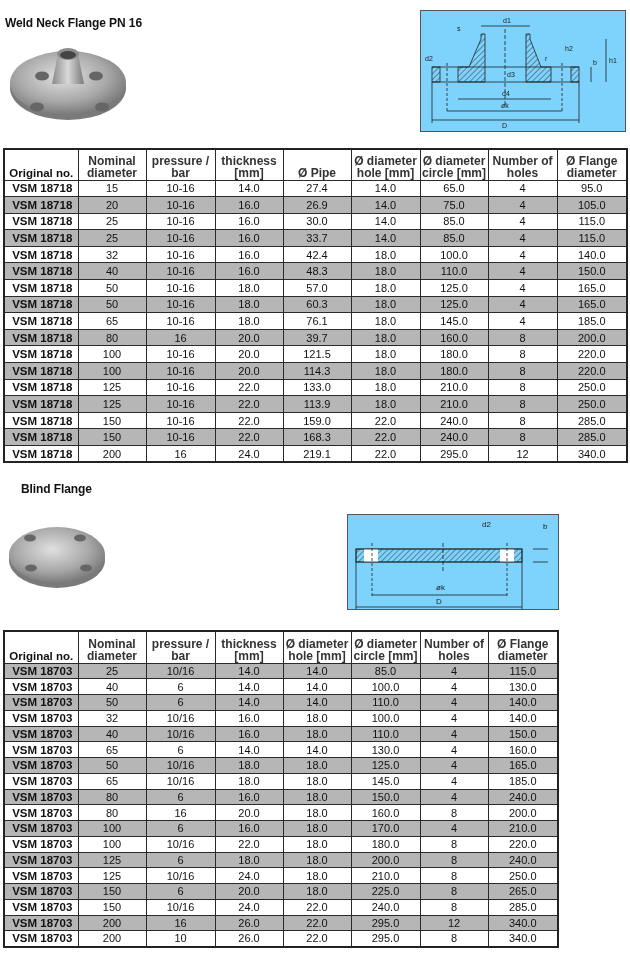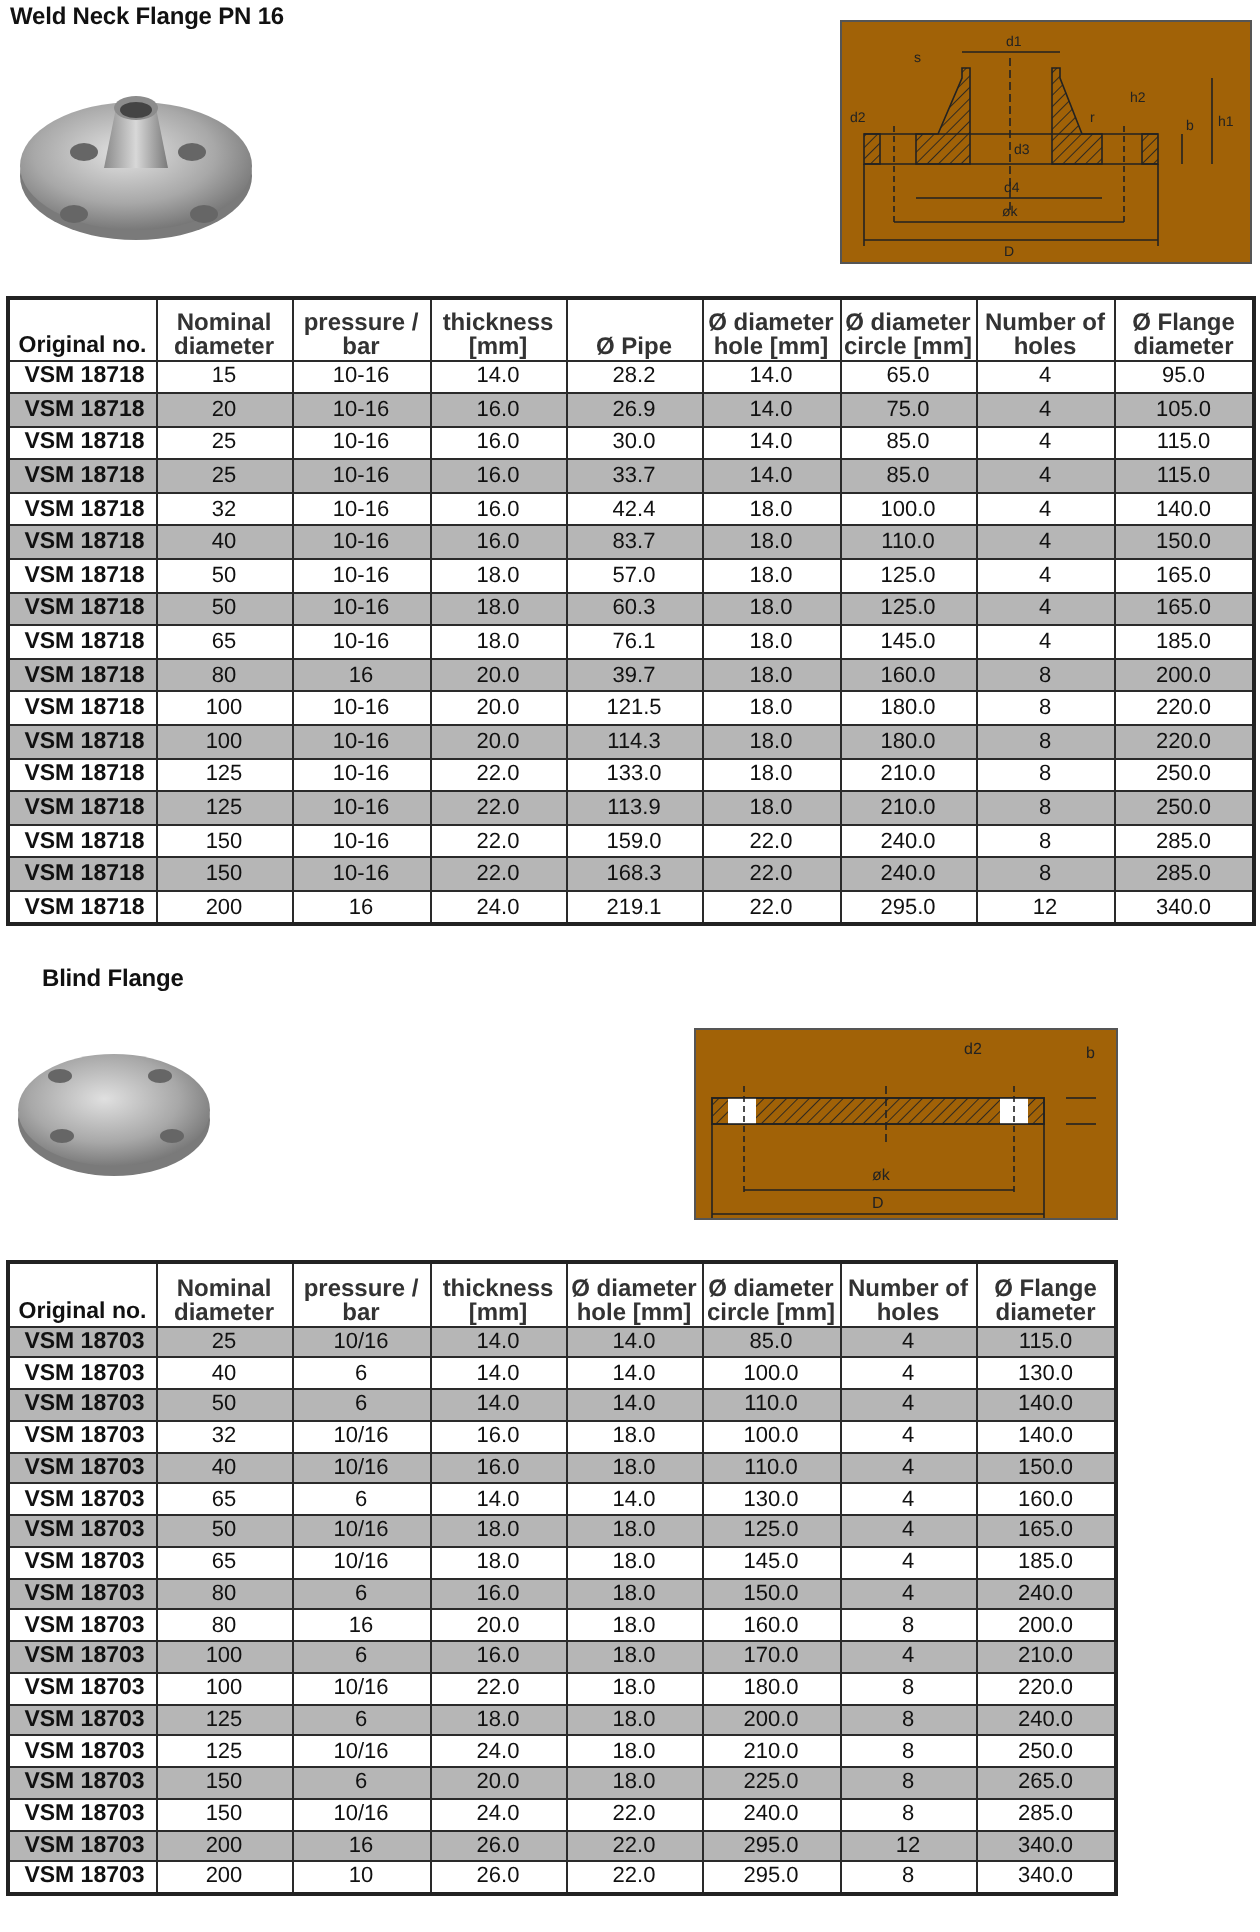--- a/index.html
+++ b/index.html
@@ -1,27 +1,27 @@
 <!DOCTYPE html>
 <html><head>
 <meta charset="utf-8">
 <style>
   * { box-sizing: border-box; margin: 0; padding: 0; }
   html, body { width: 630px; height: 966px; background: #ffffff; overflow: hidden; }
   body { position: relative; font-family: "Liberation Sans", sans-serif; color: #111; }
 
   .section-title { position: absolute; left: 5px; font-weight: bold; font-size: 12px; letter-spacing: -0.1px; }
-  #t1-title { top: 1px; }
+  #t1-title { top: 16px; }
   #t2-title { top: 482px; padding-left: 16px; }
 
   .photo { position: absolute; }
   #photo1 { left: 4px; top: 28px; width: 128px; height: 96px; }
   #photo2 { left: 4px; top: 514px; width: 106px; height: 80px; }
 
-  .drawing { position: absolute; border: 1px solid #555; background: #a16207; }
+  .drawing { position: absolute; border: 1px solid #555; background: #7dd3fc; }
   #drawing1 { left: 420px; top: 10px; width: 206px; height: 122px; }
   #drawing2 { left: 347px; top: 514px; width: 212px; height: 96px; }
 
   table.spec { position: absolute; left: 3px; border-collapse: collapse; table-layout: fixed; font-size: 11px; }
   table.spec td, table.spec th { border: 1.5px solid #2a2a2a; text-align: center; padding: 0; white-space: nowrap; overflow: hidden; }
   table.spec th { font-weight: bold; vertical-align: bottom; line-height: 12px; padding-bottom: 1px; color: #333; font-size: 12px; }
   table.spec th.first { font-weight: bold; text-align: center; color: #111; font-size: 11.5px; }
   table.spec td.first { font-weight: bold; text-align: center; padding-left: 2px; color: #111; font-size: 11.5px; }
   table.spec tr.shade td { background: #b6b6b6; }
   table.spec { border: 2px solid #222; }
@@ -156,21 +156,21 @@
           <div>diameter</div>
         </th>
       </tr>
   </thead>
   <tbody id="t1-body">
       <tr>
         <td class="first">VSM 18718</td>
         <td>15</td>
         <td>10-16</td>
         <td>14.0</td>
-        <td>28.2</td>
+        <td>27.4</td>
         <td>14.0</td>
         <td>65.0</td>
         <td>4</td>
         <td>95.0</td>
       </tr>
       <tr class="shade">
         <td class="first">VSM 18718</td>
         <td>20</td>
         <td>10-16</td>
         <td>16.0</td>
@@ -211,21 +211,21 @@
         <td>18.0</td>
         <td>100.0</td>
         <td>4</td>
         <td>140.0</td>
       </tr>
       <tr class="shade">
         <td class="first">VSM 18718</td>
         <td>40</td>
         <td>10-16</td>
         <td>16.0</td>
-        <td>83.7</td>
+        <td>48.3</td>
         <td>18.0</td>
         <td>110.0</td>
         <td>4</td>
         <td>150.0</td>
       </tr>
       <tr>
         <td class="first">VSM 18718</td>
         <td>50</td>
         <td>10-16</td>
         <td>18.0</td>

